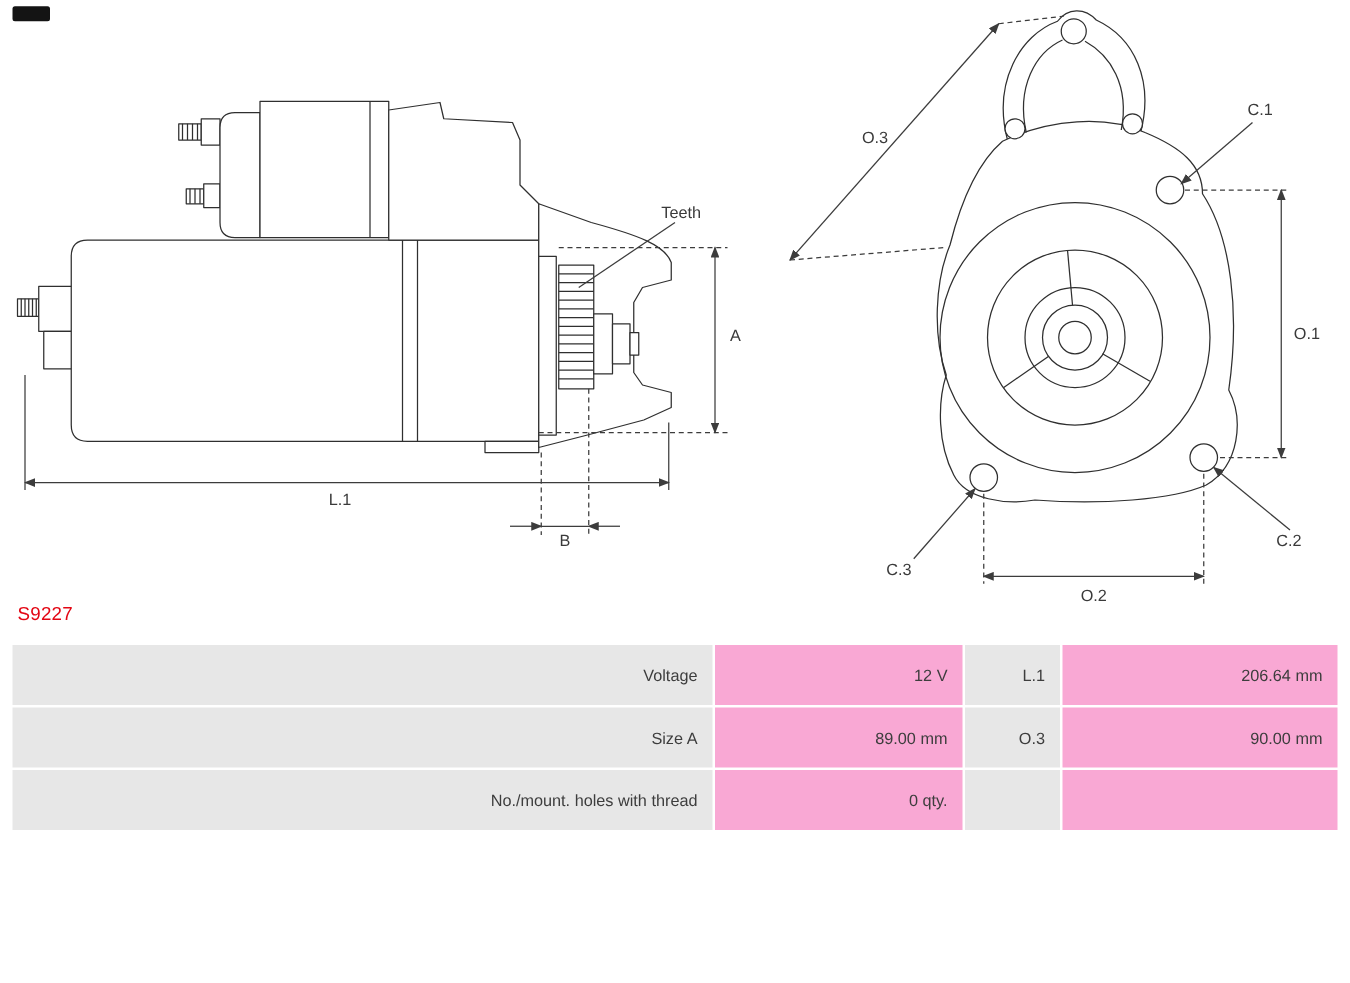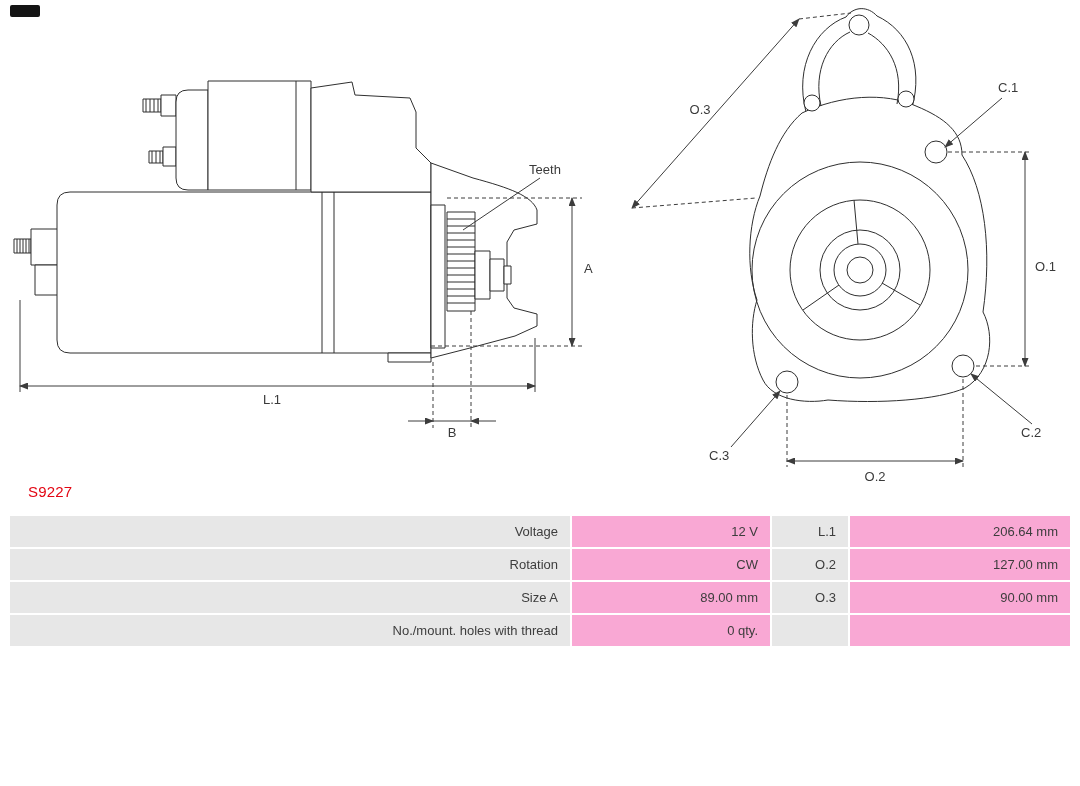--- a/index.html
+++ b/index.html
@@ -11,30 +11,30 @@
     position:absolute; top:5px; left:10px; width:30px; height:12px;
     background:#141414; border-radius:2px;
   }
   svg.drawing { position:absolute; top:0; left:0; display:block; }
   svg.drawing text { font-size:13px; fill:#3a3a3a; font-family:"Liberation Sans", sans-serif; }
   .p   { fill:#ffffff; stroke:#2f2f2f; stroke-width:1; stroke-linejoin:round; }
   .ln  { fill:none; stroke:#2f2f2f; stroke-width:1; stroke-linejoin:round; }
   .dim { fill:none; stroke:#3c3c3c; stroke-width:1; }
   .dash{ stroke-dasharray:4 3; }
   .part-number {
-    position:absolute; top:483px; left:28px;
+    position:absolute; top:483px; left:14px;
     font-size:15px; color:#e30613; letter-spacing:.2px;
   }
   table.spec-table {
     position:absolute; top:514px; left:8px; width:1064px;
     border-collapse:separate; border-spacing:2px; table-layout:fixed;
     font-size:13px; color:#3d3d3d;
   }
   table.spec-table td {
-    height:31px; padding:0 12px; text-align:right;
+    height:48px; padding:0 12px; text-align:right;
     box-sizing:border-box; vertical-align:middle; overflow:hidden; white-space:nowrap;
   }
   td.lab { background:#e7e7e7; }
   td.val { background:#f9a8d4; }
   col.c1 { width:560px; } col.c2 { width:198px; }
   col.c3 { width:76px; }  col.c4 { width:220px; }
 </style>
 </head>
 <body>
 
@@ -216,26 +216,20 @@
         <col class="c4">
       </colgroup>
     <tbody>
       <tr>
         <td class="lab">Voltage</td>
         <td class="val">12 V</td>
         <td class="lab">L.1</td>
         <td class="val">206.64 mm</td>
       </tr>
       <tr>
-        <td class="lab">Rotation</td>
-        <td class="val">CW</td>
-        <td class="lab">O.2</td>
-        <td class="val">127.00 mm</td>
-      </tr>
-      <tr>
         <td class="lab">Size A</td>
         <td class="val">89.00 mm</td>
         <td class="lab">O.3</td>
         <td class="val">90.00 mm</td>
       </tr>
       <tr>
         <td class="lab">No./mount. holes with thread</td>
         <td class="val">0 qty.</td>
         <td class="lab"></td>
         <td class="val"></td>

